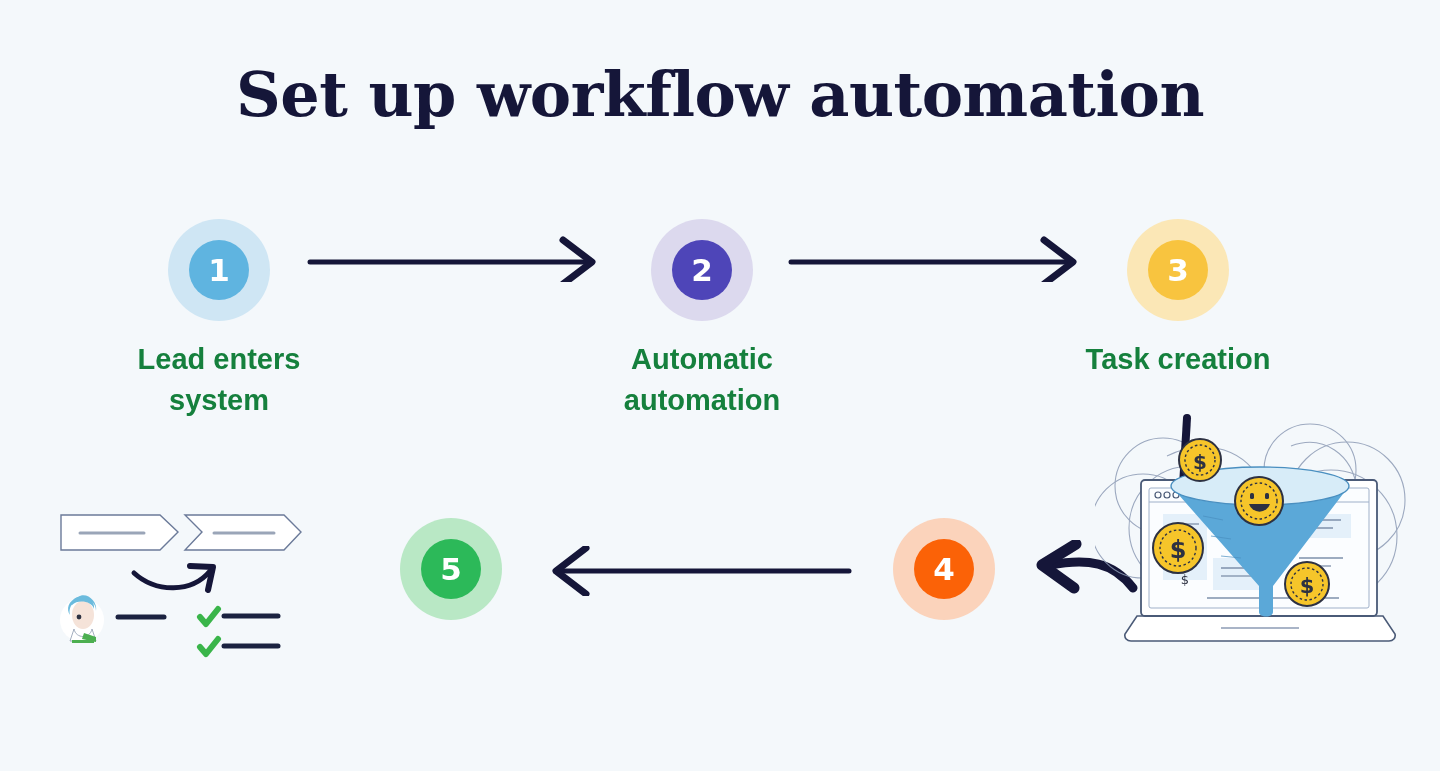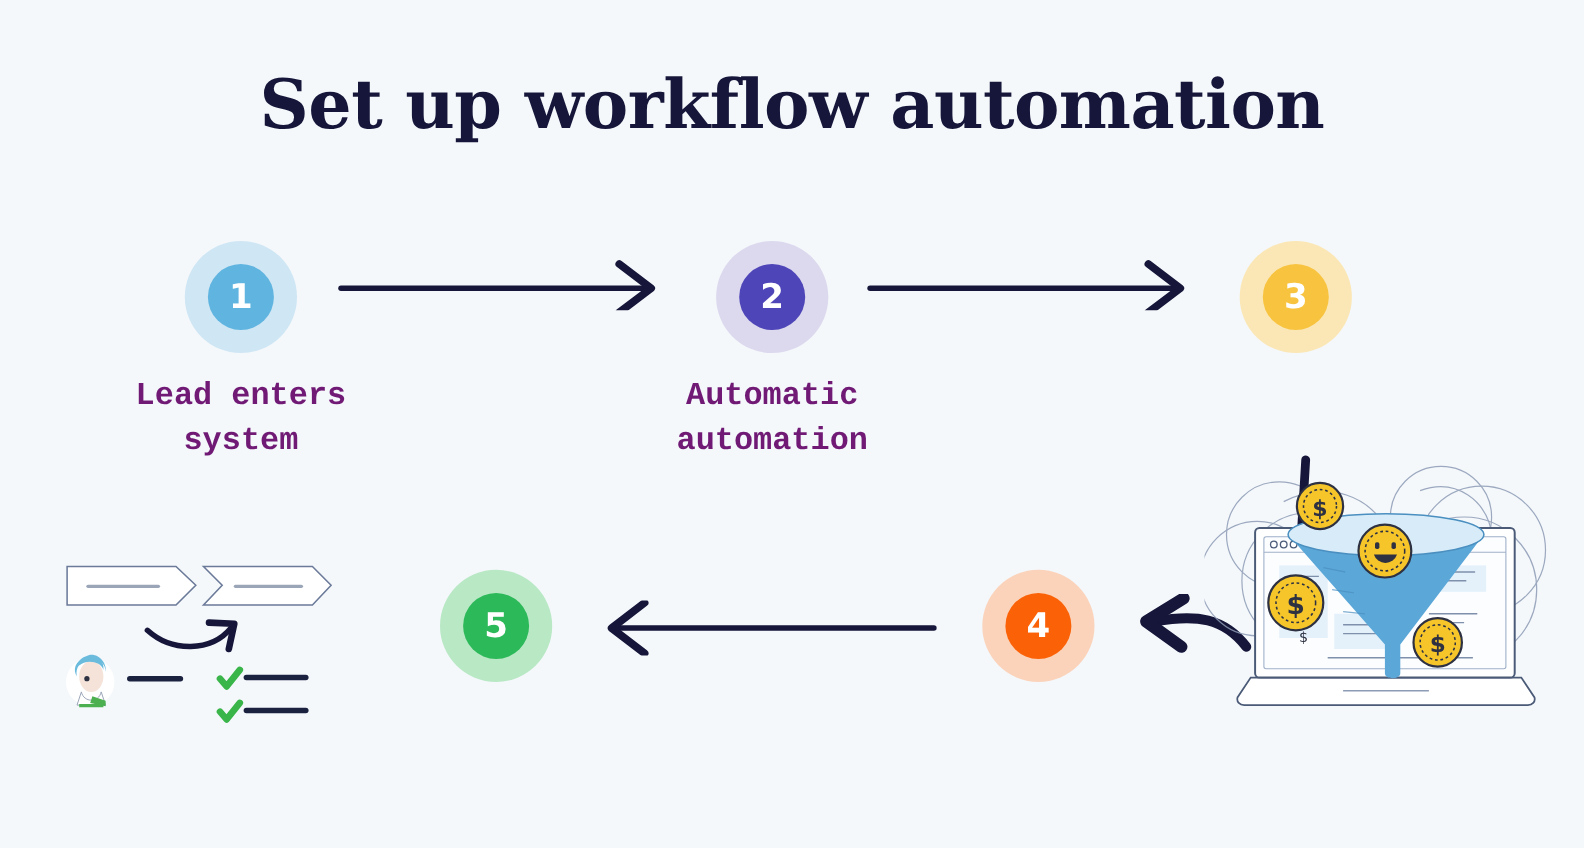--- a/index.html
+++ b/index.html
@@ -62,25 +62,25 @@
     align-items: center;
     justify-content: center;
     color: #ffffff;
     font-family: "DejaVu Sans", "Liberation Sans", sans-serif;
     font-weight: bold;
     font-size: 31px;
     line-height: 1;
   }
   .step-label {
     margin-top: 18px;
-    font-family: Liberation Mono, monospace;
+    font-family: Liberation Sans, sans-serif;
     font-weight: bold;
     font-size: 29px;
     line-height: 1.42;
-    color: #701a75;
+    color: #15803d;
     white-space: pre-line;
   }
 
   
   .arrow {
     position: absolute;
   }
 
   
   .illus {
@@ -107,20 +107,21 @@
       <div class="disc" id="disc-1" style="background: rgb(78, 69, 184);">2</div>
     </div>
     <div class="step-label">Automatic
 automation</div>
   </div>
 
   <div class="step" id="step-2" style="left: 1178px; top: 219px;">
     <div class="halo" id="halo-2" style="background: rgb(251, 231, 182);">
       <div class="disc" id="disc-2" style="background: rgb(248, 196, 63);">3</div>
     </div>
+    <div class="step-label">Task creation</div>
   </div>
 
   <div class="step" id="step-3" style="left: 944px; top: 518px;">
     <div class="halo" id="halo-3" style="background: rgb(251, 211, 187);">
       <div class="disc" id="disc-3" style="background: rgb(251, 98, 7);">4</div>
     </div>
   </div>
 
   <div class="step" id="step-4" style="left: 451px; top: 518px;">
     <div class="halo" id="halo-4" style="background: rgb(185, 232, 197);">

